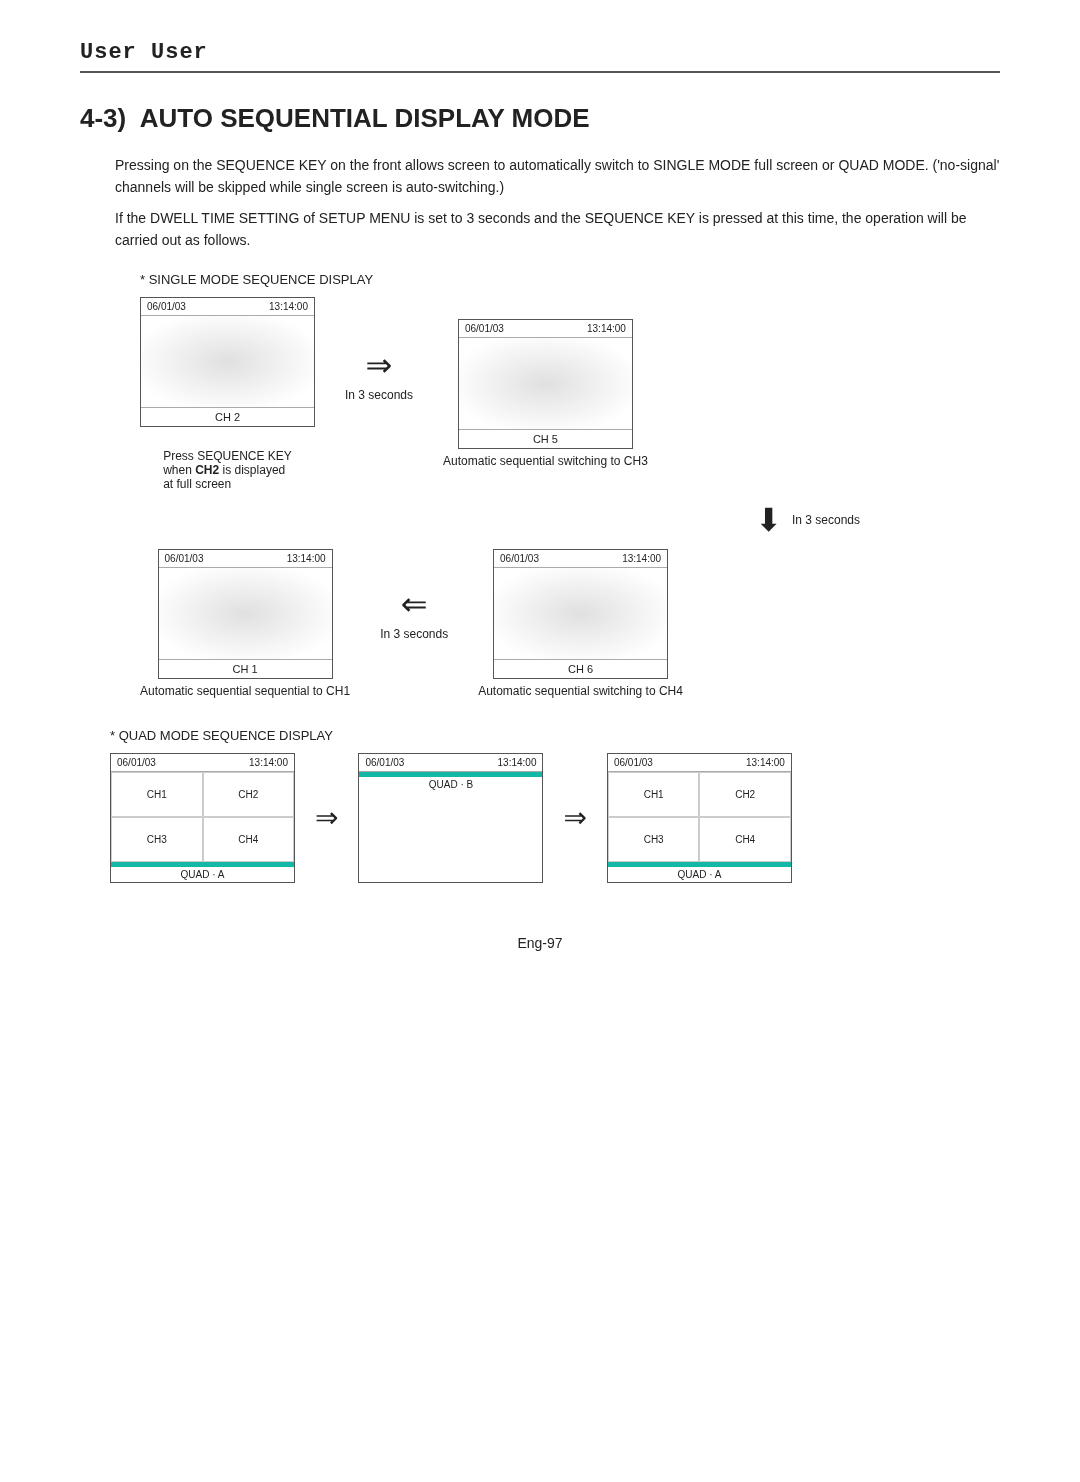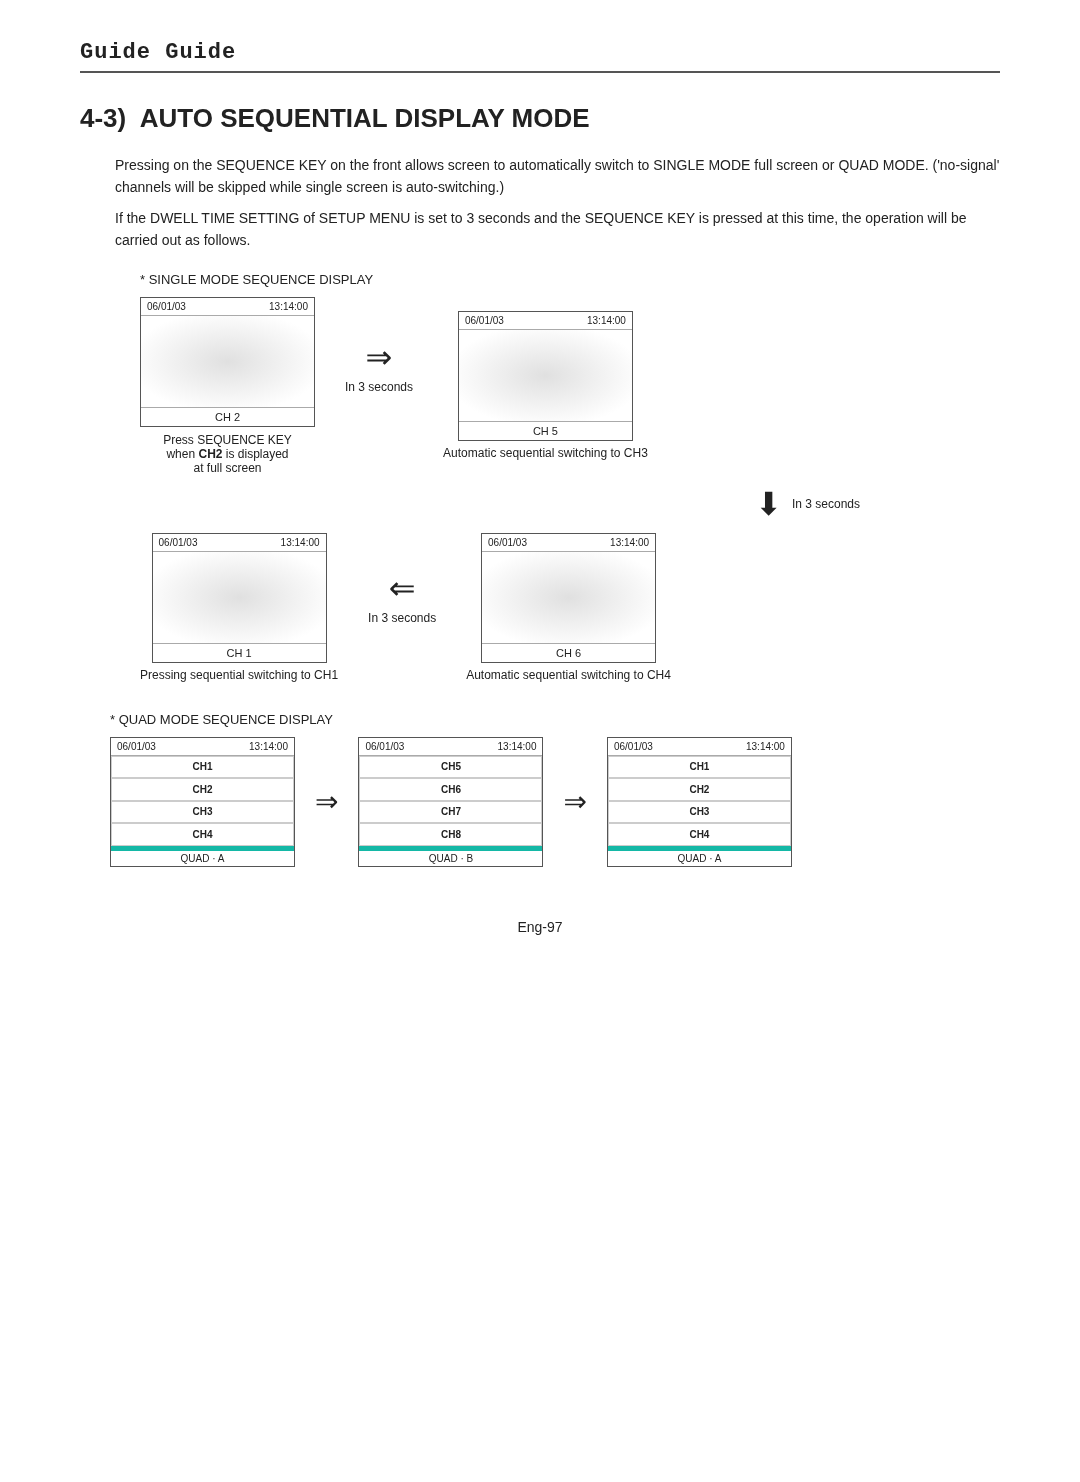--- a/index.html
+++ b/index.html
@@ -95,22 +95,22 @@
     .single-mode-row1 {
       display: flex;
       align-items: center;
       gap: 30px;
       margin-left: 60px;
       margin-top: 10px;
     }
 
     .single-mode-caption {
       font-size: 12px;
-      text-align: center;
-      margin-top: 6px;
+      text-align: left;
+      margin-top: 22px;
     }
 
     .single-mode-row2 {
       display: flex;
       align-items: center;
       gap: 30px;
       margin-left: 60px;
       margin-top: 10px;
     }
 
@@ -126,23 +126,22 @@
     .quad-header {
       display: flex;
       justify-content: space-between;
       padding: 3px 6px;
       font-size: 10px;
       border-bottom: 1px solid #aaa;
     }
 
     .quad-grid {
       display: grid;
-      grid-template-columns: 1fr;
+      grid-template-columns: 1fr 1fr;
       flex: 1;
-      font-weight: bold;
     }
 
     .quad-cell {
       display: flex;
       align-items: center;
       justify-content: center;
       font-size: 10px;
       border: 0.5px solid #ccc;
     }
 
@@ -171,21 +170,21 @@
       font-size: 12px;
       margin-top: 5px;
     }
 
     .bold { font-weight: bold; }
   </style>
 </head>
 <body>
 
 <div class="user-guide-header">
-  <span>Guide Guide</span>
+  <span>User User</span>
 </div>
 
 <h1 class="section-title">
   <span>4-3)</span>&nbsp;
   <span>AUTO SEQUENTIAL DISPLAY MODE</span>
 </h1>
 
 <p class="body-text">Pressing on the SEQUENCE KEY on the front allows screen to automatically switch to SINGLE MODE full screen or QUAD MODE. ('no-signal' channels will be skipped while single screen is auto-switching.)</p>
 <p class="body-text" style="margin-top:8px;">If the DWELL TIME SETTING of SETUP MENU is set to 3 seconds and the SEQUENCE KEY is pressed at this time, the operation will be carried out as follows.</p>
 
@@ -236,21 +235,21 @@
 
   <div style="display:flex;flex-direction:column;align-items:center;">
     <div class="screen-box">
       <div class="screen-header">
         <span>06/01/03</span>
         <span>13:14:00</span>
       </div>
       <div class="screen-content"></div>
       <div class="screen-footer">CH 1</div>
     </div>
-    <div class="caption-text">Pressing sequential switching to CH1</div>
+    <div class="caption-text">Automatic sequential sequential to CH1</div>
   </div>
 
   <div class="arrow-right" style="margin-bottom:20px;">
     <span style="font-size:32px;">⇐</span>
     <span class="arrow-label">In 3 seconds</span>
   </div>
 
   <div style="display:flex;flex-direction:column;align-items:center;">
     <div class="screen-box">
       <div class="screen-header">
@@ -285,26 +284,20 @@
   </div>
 
   <div style="font-size:28px;">⇒</div>
 
   <div style="display:flex;flex-direction:column;align-items:center;">
     <div class="quad-screen-box">
       <div class="quad-header">
         <span>06/01/03</span>
         <span>13:14:00</span>
       </div>
-      <div class="quad-grid">
-        <div class="quad-cell">CH5</div>
-        <div class="quad-cell">CH6</div>
-        <div class="quad-cell">CH7</div>
-        <div class="quad-cell">CH8</div>
-      </div>
       <div class="quad-footer">QUAD · B</div>
     </div>
   </div>
 
   <div style="font-size:28px;">⇒</div>
 
   <div style="display:flex;flex-direction:column;align-items:center;">
     <div class="quad-screen-box">
       <div class="quad-header">
         <span>06/01/03</span>

